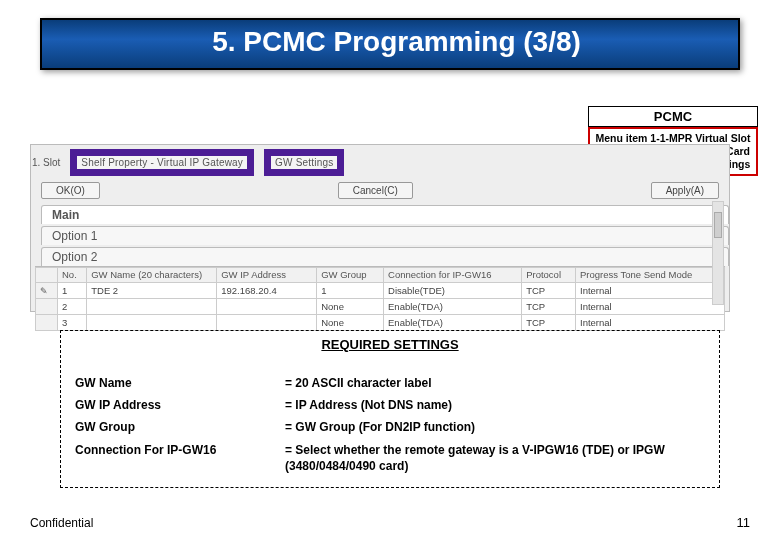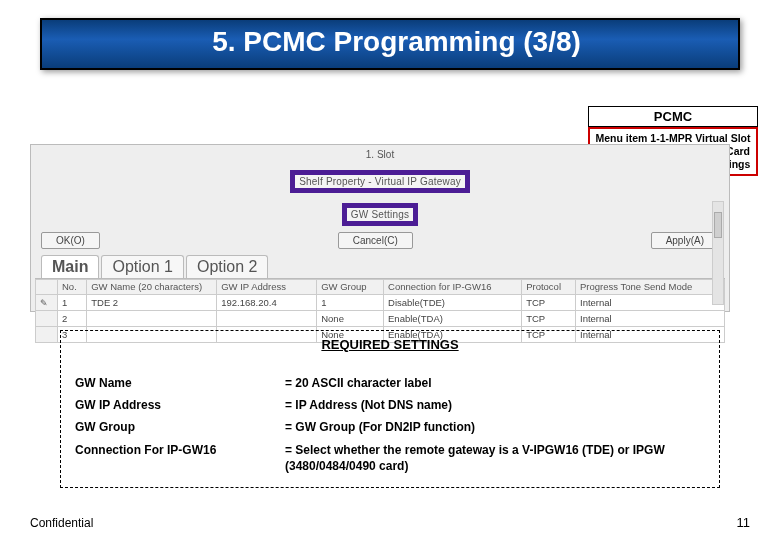--- a/index.html
+++ b/index.html
@@ -56,25 +56,24 @@
     background: #eee;
     filter: blur(.3px);
   }
   .dlg-row1 {
     display: flex;
     align-items: center;
     font-size: 10px;
     color: #555;
     padding: 4px 1px;
     gap: 10px;
-    flex-direction: column;
   }
   .dlg-row1 .label { white-space: nowrap; }
   .dlg-row1 .slot-btn {
-    border: 5px solid #4c1d95;
+    border: 7px solid #4c1d95;
     background: #f4f4f4;
     padding: 1px 4px;
     font-size: 10px;
     letter-spacing: .2px;
   }
   .dlg-btnrow {
     display: flex;
     gap: 14px;
     padding: 2px 10px 6px 10px;
     justify-content: space-between;
@@ -84,22 +83,23 @@
     background: #f5f5f5;
     font-size: 10px;
     color: #444;
     padding: 2px 14px;
     border-radius: 2px;
   }
   .tabs {
     display: flex;
     gap: 2px;
     padding-left: 10px;
-    font-size: 16px;
+    font-size: 12px;
     color: #555;
+    flex-direction: column;
   }
   .tab {
     border: 1px solid #bbb;
     border-bottom: none;
     padding: 2px 10px;
     background: #f7f7f7;
     border-radius: 3px 3px 0 0;
   }
   .tab.active { background: #fff; font-weight: 600; }
   .grid-wrap {

